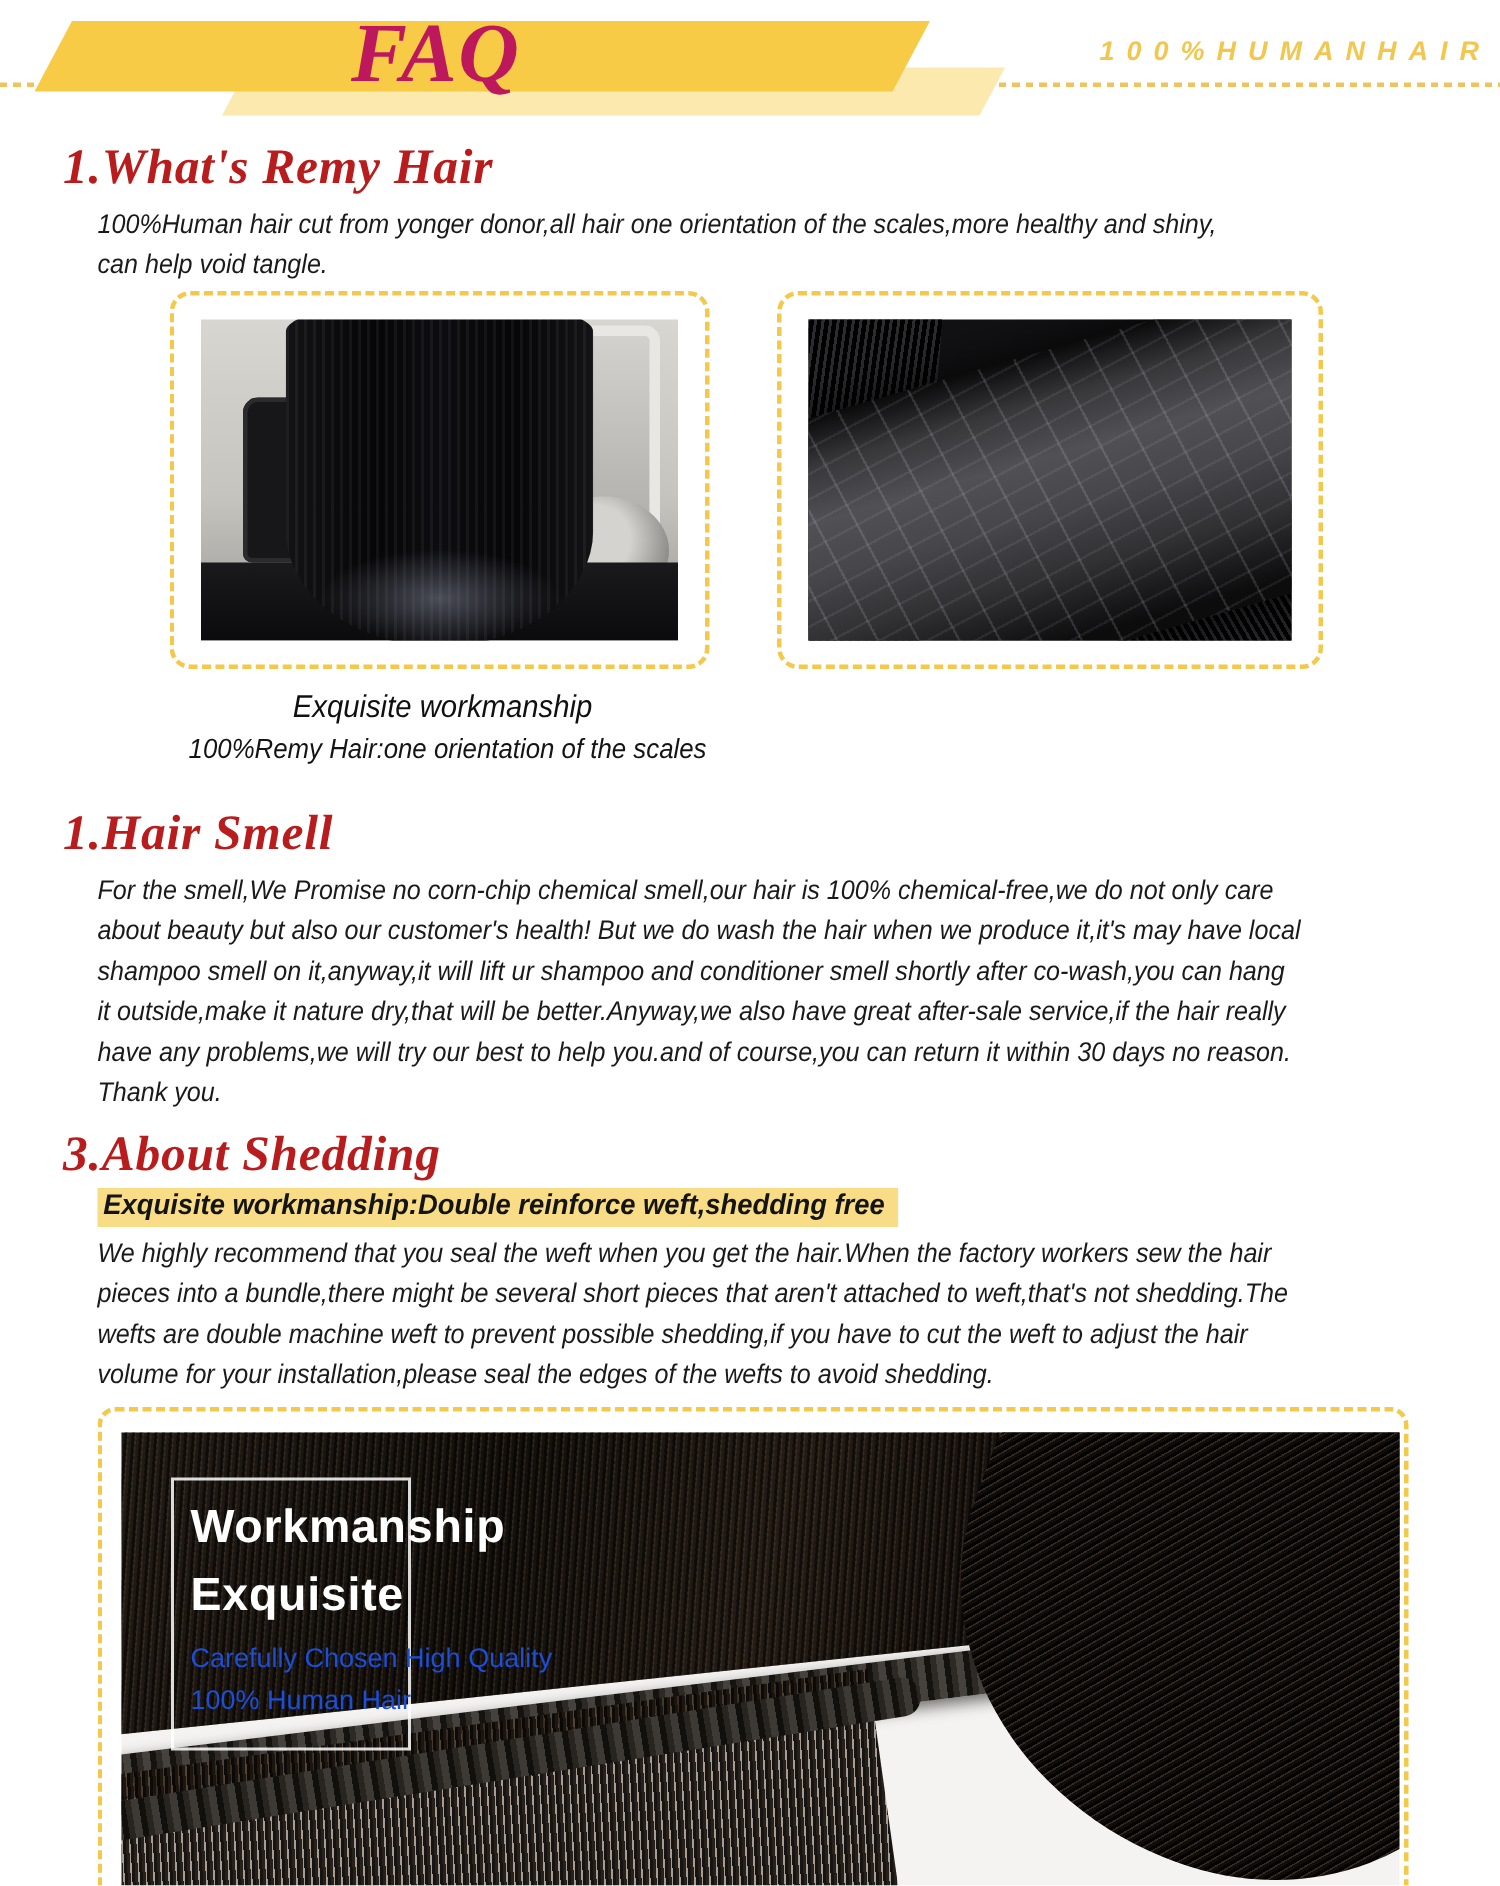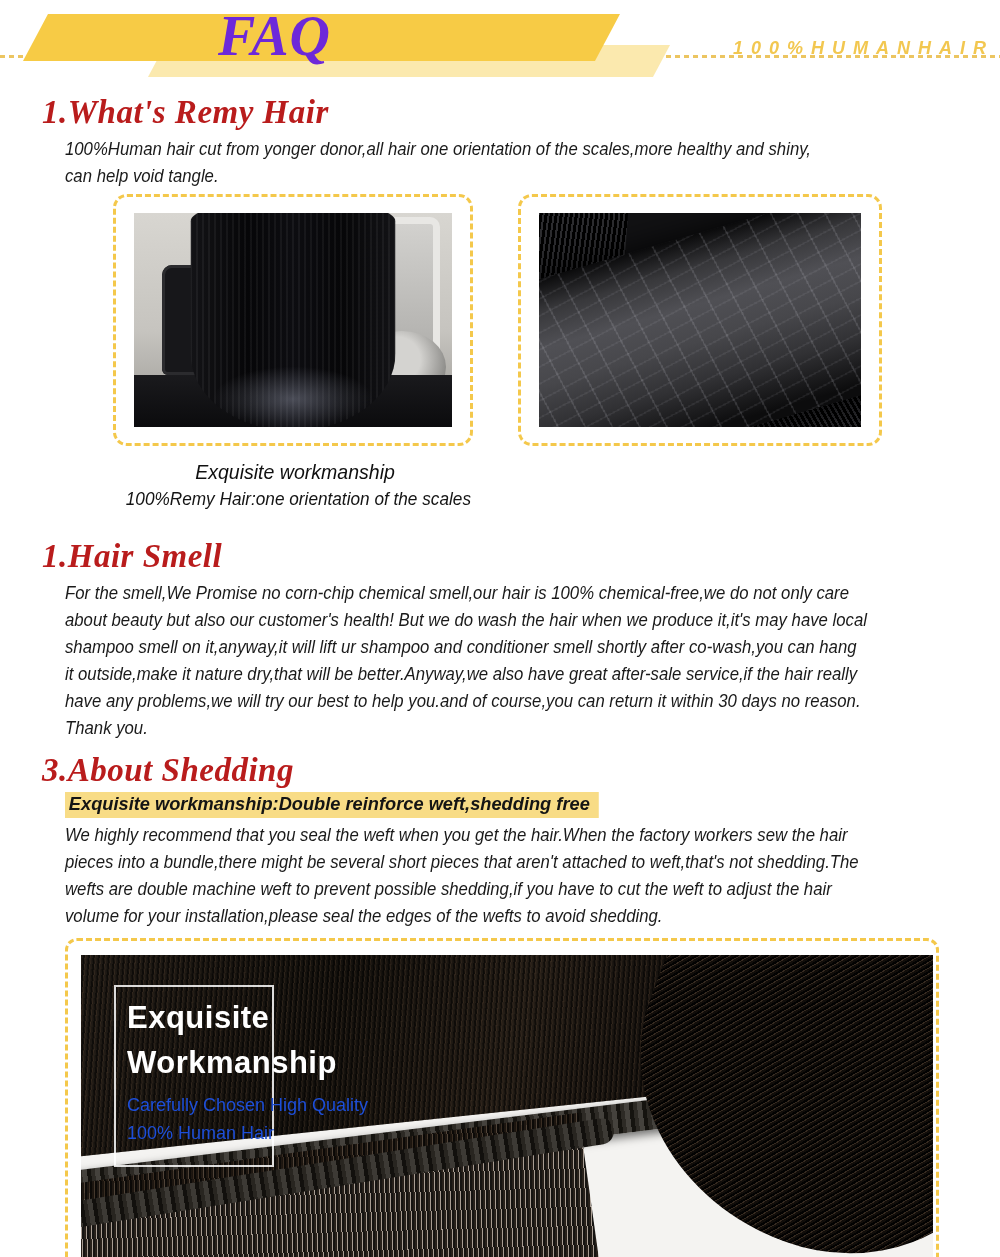--- a/index.html
+++ b/index.html
@@ -7,24 +7,24 @@
         font-family:"Liberation Sans",sans-serif;color:#1b1b1b;}
 
   
   .hdr{position:relative;height:92px;}
   .dotted-line{position:absolute;left:0;top:55px;width:100%;height:3px;z-index:1;
      background:repeating-linear-gradient(90deg,#ECC561 0 5px,transparent 5px 9px);}
   .banner-light{position:absolute;left:148px;top:45px;width:505px;height:32px;z-index:2;
      background:#FBE9AE;transform:skewX(-28deg);transform-origin:left bottom;}
   .banner-dark{position:absolute;left:23px;top:14px;width:572px;height:47px;z-index:3;
      background:#F7CB45;transform:skewX(-28deg);transform-origin:left bottom;}
-  .faq-title{position:absolute;left:218px;top:8px;z-index:4;
+  .faq-title{position:absolute;left:234px;top:8px;z-index:4;
      font-family:"Liberation Serif","DejaVu Serif",serif;font-style:italic;font-weight:bold;
-     font-size:56px;line-height:1;color:#6d28d9;letter-spacing:1px;}
-  .brand{position:absolute;right:6px;top:38px;z-index:4;color:#F2C750;
+     font-size:56px;line-height:1;color:#be185d;letter-spacing:1px;}
+  .brand{position:absolute;right:6px;top:24px;z-index:4;color:#F2C750;
      font-style:italic;font-weight:bold;font-size:18px;letter-spacing:8px;white-space:nowrap;}
 
   
   .sec-h{font-family:"Liberation Serif","DejaVu Serif",serif;font-style:italic;font-weight:bold;
      font-size:33px;line-height:40px;color:#b91c1c;margin:0 0 0 42px;letter-spacing:.5px;}
   .body-text{font-style:italic;font-size:18px;line-height:27px;margin:4px 0 0 65px;width:980px;
      white-space:pre-line;color:#1a1a1a;}
   .cond{transform:scaleX(.93);transform-origin:0 0;}
   .hl-wrap{margin:2px 0 0 65px;}
   .hl{display:inline-block;background:#F8DC86;padding:1px 9px 3px 4px;
@@ -169,21 +169,21 @@
 
   <div class="bottom-fig">
     <div class="photo photo-wefts">
       <div class="wefts-main"></div>
       <div class="weft-seam1"></div>
       <div class="wefts-lower"></div>
       <div class="weft-seam2"></div>
       <div class="wefts-right-bundle"></div>
       <div class="overlay-rect"></div>
       <div class="overlay-text">
+        <div class="ov-title">Workmanship</div>
         <div class="ov-title">Exquisite</div>
-        <div class="ov-title">Workmanship</div>
         <div class="ov-sub first">Carefully Chosen High Quality</div>
         <div class="ov-sub">100% Human Hair</div>
       </div>
     </div>
   </div>
 
 </div>
 
 </body></html>

